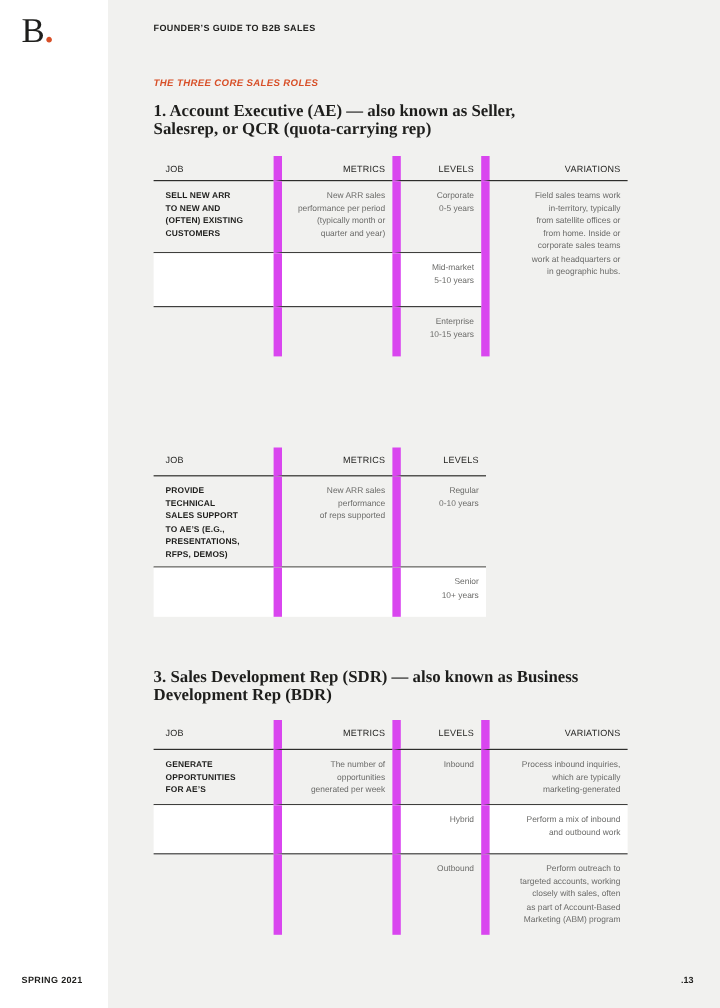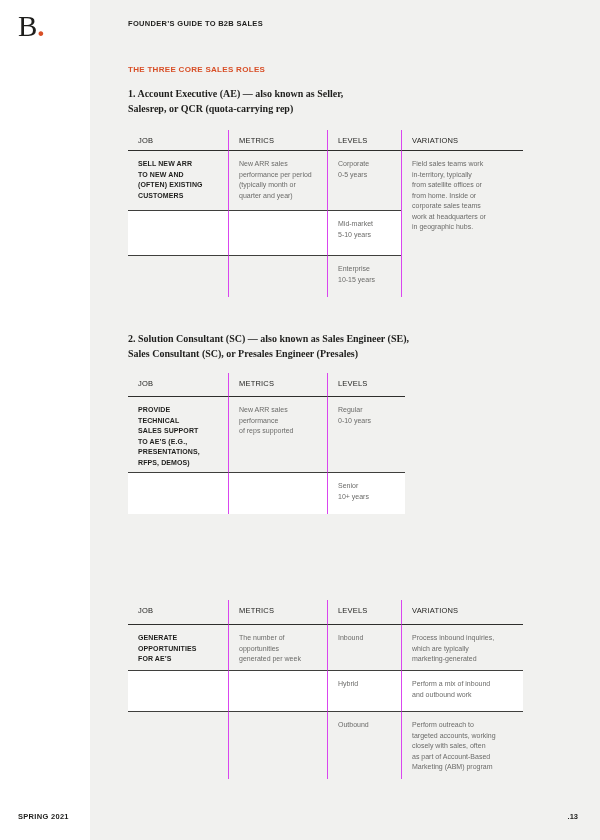--- a/index.html
+++ b/index.html
@@ -17,26 +17,26 @@
     color:#1e1e1c; font-weight:500;
   }
   .logo .dot { color:#d84f27; font-weight:bold; }
 
   .doc-title {
     position:absolute; left:128px; top:19px;
     font-size:7.5px; font-weight:bold; letter-spacing:0.3px; color:#1e1e1c;
   }
   .section-label {
     position:absolute; left:128px; top:65px;
-    font-size:8px; font-weight:bold; letter-spacing:0.3px; color:#d84f27;
+    font-size:8px; font-weight:bold; letter-spacing:0.3px; color:#d84f27;font-style:italic;
   }
   .h-serif {
     position:absolute; left:128px;
     font-family:"Liberation Serif", serif; font-weight:bold;
-    font-size:10px; line-height:15px; color:#1e1e1c;
+    font-size:14px; line-height:15px; color:#1e1e1c;
     white-space:pre-line;
   }
   #h1 { top:86px; }
   #h2 { top:331px; }
   #h3 { top:557px; }
 
   .tbl { position:absolute; display:grid; }
   #table1 { left:128px; top:130px; grid-template-columns:100px 99px 74px 122px; grid-template-rows:21px 60px 45px 41px; }
   #table2 { left:128px; top:373px; grid-template-columns:100px 99px 78px;        grid-template-rows:24px 76px 41px; }
   #table3 { left:128px; top:600px; grid-template-columns:100px 99px 74px 122px; grid-template-rows:25px 46px 41px 67px; }
@@ -44,21 +44,21 @@
   .cell {
     padding:8px 6px 0 10px;
     font-size:7px; line-height:10.5px; color:#6b6b69;
     white-space:pre-line; box-sizing:border-box;
   }
   .cell.head {
     padding-top:6px; font-size:7.5px; font-weight:normal; letter-spacing:0.2px;
     color:#1e1e1c; border-bottom:1.5px solid #2e2e2c;
   }
   .cell.job { font-weight:bold; color:#1e1e1c; letter-spacing:0.1px; }
-  .vline { border-left:1px solid #d946ef; }
+  .vline { border-left:7px solid #d946ef;text-align:right; }
   .hline { border-bottom:1px solid #3f3f3d; }
   .white { background:#ffffff; }
 
   .footer-left {
     position:absolute; left:18px; top:812px;
     font-size:7.5px; font-weight:bold; letter-spacing:0.3px; color:#1e1e1c;
   }
   .footer-page {
     position:absolute; right:22px; top:812px;
     font-size:7.5px; font-weight:bold; color:#1e1e1c;text-align:center;
@@ -106,22 +106,20 @@
     <div class="cell vline hline white" style="grid-area:3/2"></div>
     <div class="cell vline hline white" style="grid-area:3/3">Mid-market
 5-10 years</div>
 
     <div class="cell" style="grid-area:4/1"></div>
     <div class="cell vline" style="grid-area:4/2"></div>
     <div class="cell vline" style="grid-area:4/3">Enterprise
 10-15 years</div>
   </div>
 
-  <div id="h2" class="h-serif">2. Solution Consultant (SC) — also known as Sales Engineer (SE),
-Sales Consultant (SC), or Presales Engineer (Presales)</div>
 
   <div id="table2" class="tbl">
     <div class="cell head" style="grid-area:1/1">JOB</div>
     <div class="cell head vline" style="grid-area:1/2">METRICS</div>
     <div class="cell head vline" style="grid-area:1/3">LEVELS</div>
 
     <div class="cell job hline" style="grid-area:2/1">PROVIDE
 TECHNICAL
 SALES SUPPORT
 TO AE’S (E.G.,
@@ -132,20 +130,22 @@
 of reps supported</div>
     <div class="cell vline hline" style="grid-area:2/3">Regular
 0-10 years</div>
 
     <div class="cell white" style="grid-area:3/1"></div>
     <div class="cell vline white" style="grid-area:3/2"></div>
     <div class="cell vline white" style="grid-area:3/3">Senior
 10+ years</div>
   </div>
 
+  <div id="h3" class="h-serif">3. Sales Development Rep (SDR) — also known as Business
+Development Rep (BDR)</div>
 
   <div id="table3" class="tbl">
     <div class="cell head" style="grid-area:1/1">JOB</div>
     <div class="cell head vline" style="grid-area:1/2">METRICS</div>
     <div class="cell head vline" style="grid-area:1/3">LEVELS</div>
     <div class="cell head vline" style="grid-area:1/4">VARIATIONS</div>
 
     <div class="cell job hline" style="grid-area:2/1">GENERATE
 OPPORTUNITIES
 FOR AE’S</div>

